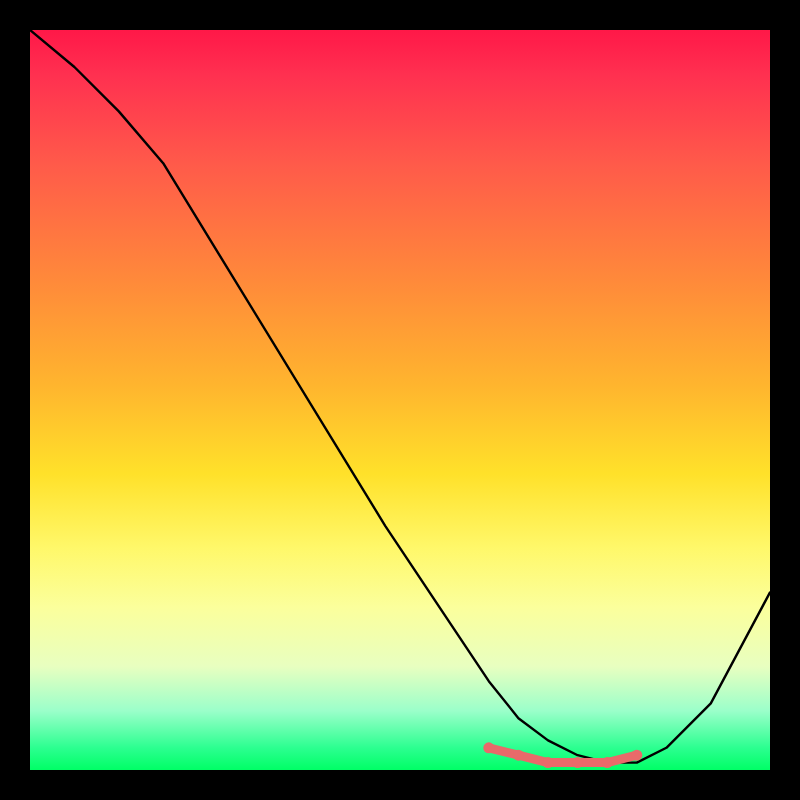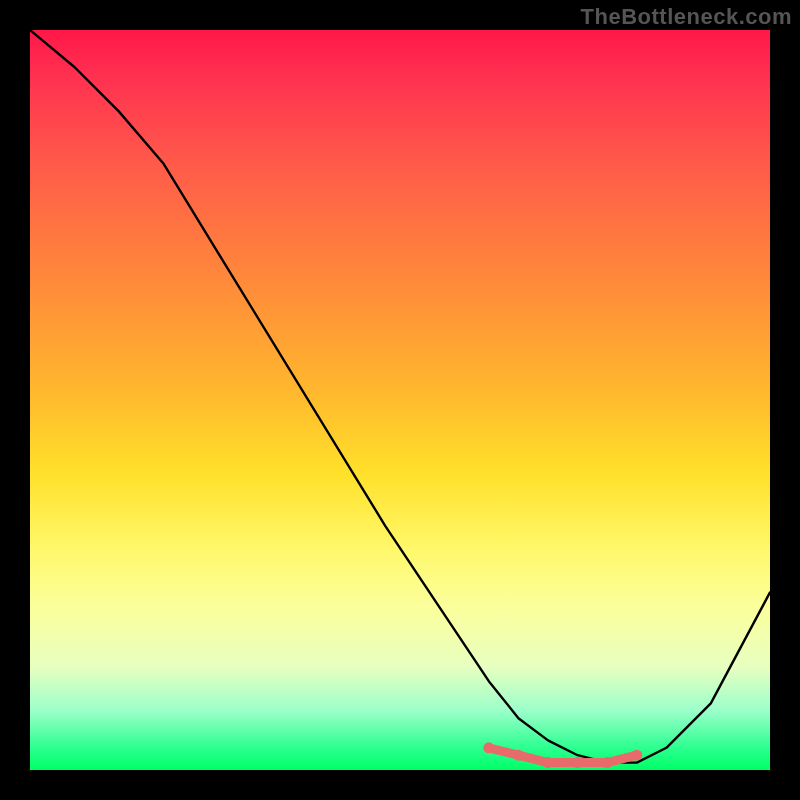--- a/index.html
+++ b/index.html
@@ -49,21 +49,20 @@
     position: absolute;
     inset: 0;
     width: 100%;
     height: 100%;
   }
 </style>
 </head>
 <body>
 
 <div class="outer">
-  <div class="watermark">TheBottleneck.com</div>
 
   <div class="plot-frame">
     <div class="gradient"></div>
     <svg class="lines" viewBox="0 0 740 740" preserveAspectRatio="none">
       <path fill="none" stroke="#000000" stroke-width="2.4" stroke-linejoin="round" stroke-linecap="round" d="M0.00 0.00 L44.40 37.00 L88.80 81.40 L133.20 133.20 L355.20 495.80 L414.40 584.60 L458.80 651.20 L488.40 688.20 L518.00 710.40 L547.60 725.20 L577.20 732.60 L606.80 732.60 L636.40 717.80 L680.80 673.40 L740.00 562.40"></path>
       <path fill="none" stroke="#e96a6a" stroke-width="9" stroke-linecap="round" stroke-linejoin="round" d="M458.80 717.80 L488.40 725.20 L518.00 732.60 L547.60 732.60 L577.20 732.60 L606.80 725.20"></path>
       <g>
           <circle cx="458.80" cy="717.80" r="5.5" fill="#e96a6a"></circle>
           <circle cx="488.40" cy="725.20" r="5.5" fill="#e96a6a"></circle>
           <circle cx="518.00" cy="732.60" r="5.5" fill="#e96a6a"></circle>

